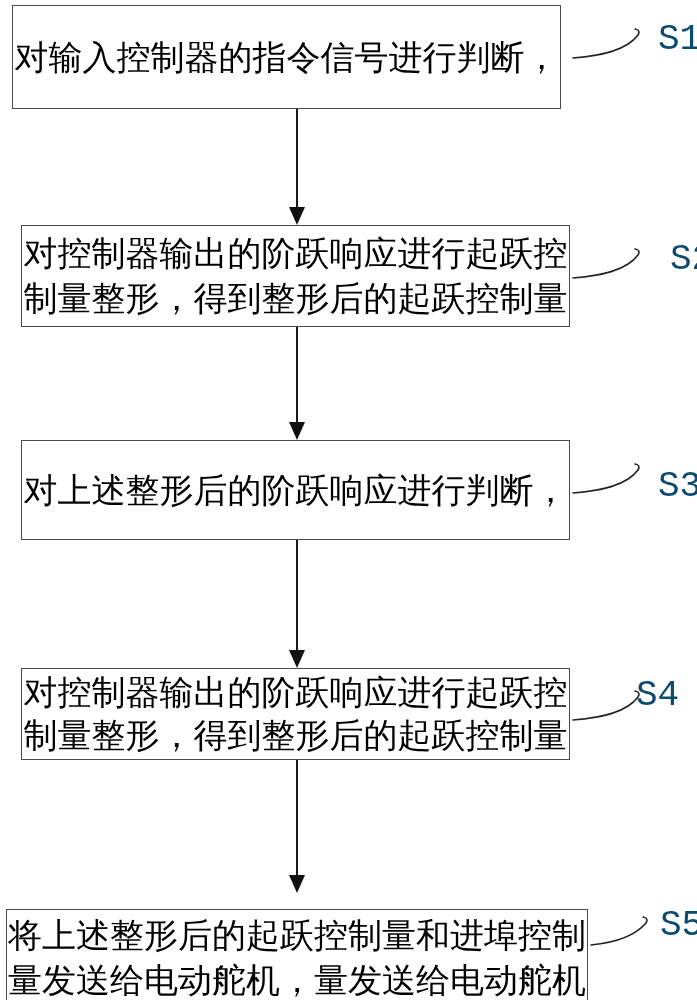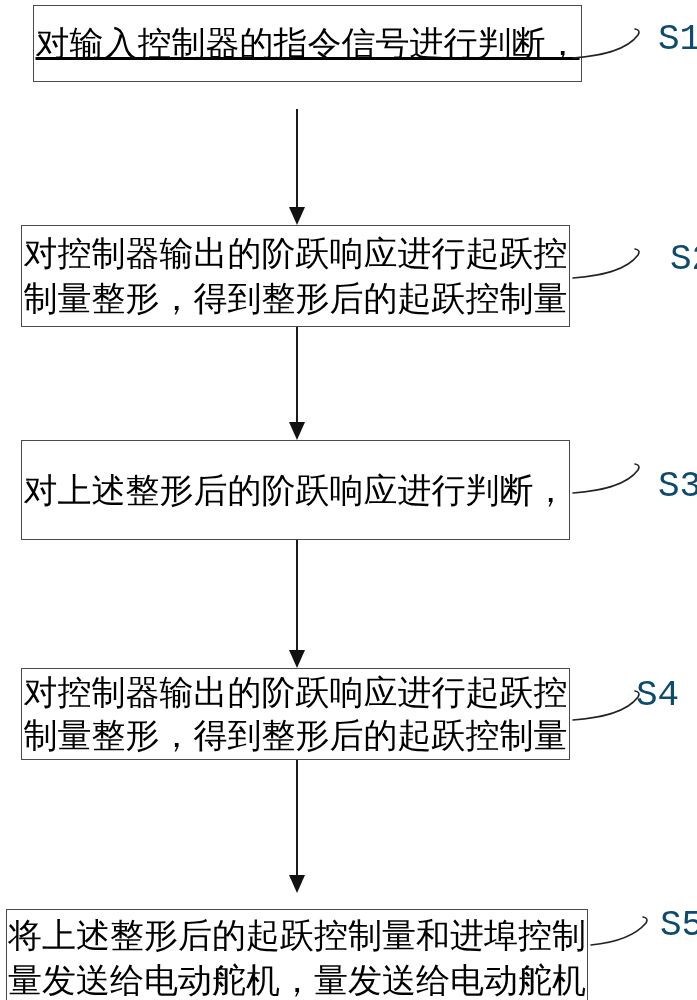--- a/index.html
+++ b/index.html
@@ -62,21 +62,21 @@
     line-height: 36px;
     color: #0c4a6e;
     font-family: Liberation Mono, monospace;
   }
 </style>
 </head>
 <body>
 
 <div id="canvas">
 
-  <div class="flow-box" style="left:33px; top:5px; width:549px; height:77px;text-decoration:underline;">
+  <div class="flow-box" style="left:12px; top:5px; width:549px; height:104px;">
     <div class="txt">对输入控制器的指令信号进行判断，</div>
   </div>
 
   <div class="arrow-line" style="left:296px; top:109px; height:112px;"></div>
   <div class="arrow-head" style="left:289px; top:207px;"></div>
 
   <div class="flow-box" style="left:21px; top:225px; width:549px; height:102px;">
     <div class="txt">对控制器输出的阶跃响应进行起跃控</div>
     <div class="txt">制量整形，得到整形后的起跃控制量</div>
   </div>

